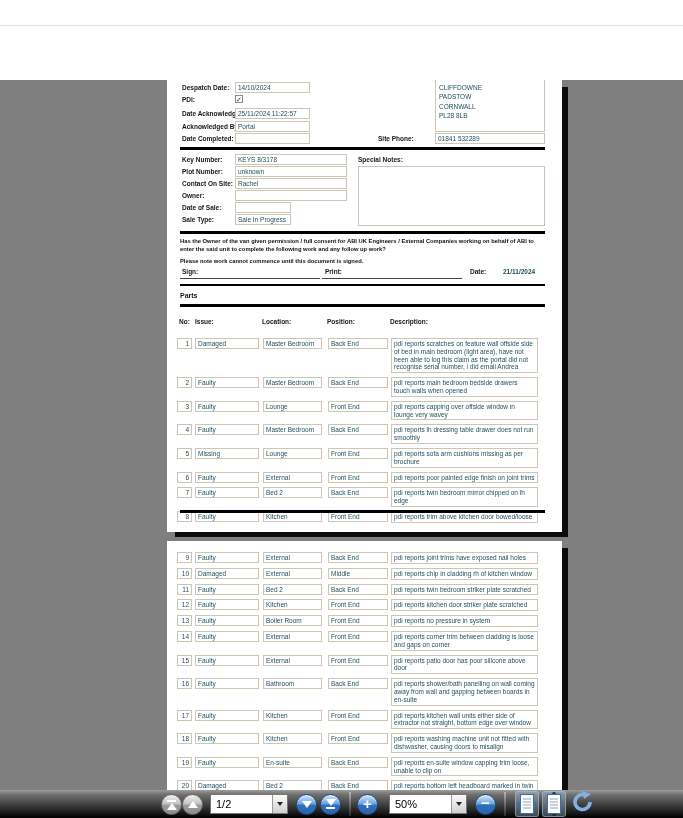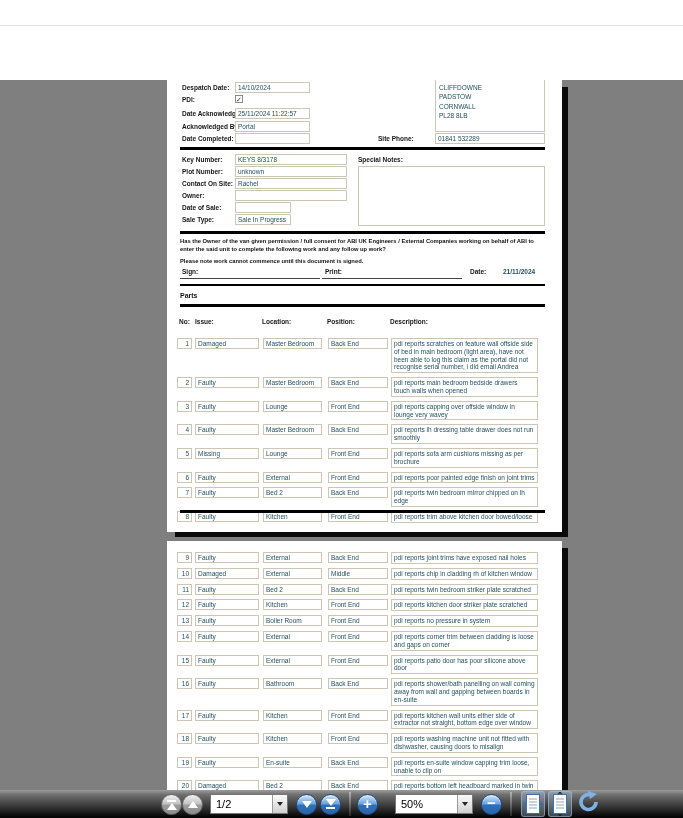--- a/index.html
+++ b/index.html
@@ -332,21 +332,21 @@
     <span class="tri-down"></span>
   </div>
   <div class="cbtn blue" style="margin-left:3px">
     <span class="tri-down"></span>
     <span class="hbar"></span>
   </div>
   <div class="tsep"></div>
   <div class="cbtn blue">
     <span class="glyph">+</span>
   </div>
-  <div class="combo" style="margin-left:17px">
+  <div class="combo" style="margin-left:11px">
     <span class="combo-text">50%</span>
     <span class="combo-btn">
         <span class="dd"></span>
       </span>
   </div>
   <div class="cbtn blue" style="margin-left:8px">
     <span class="glyph" style="margin-top:-2px">−</span>
   </div>
   <div class="tsep"></div>
   <div class="iconbtn">

